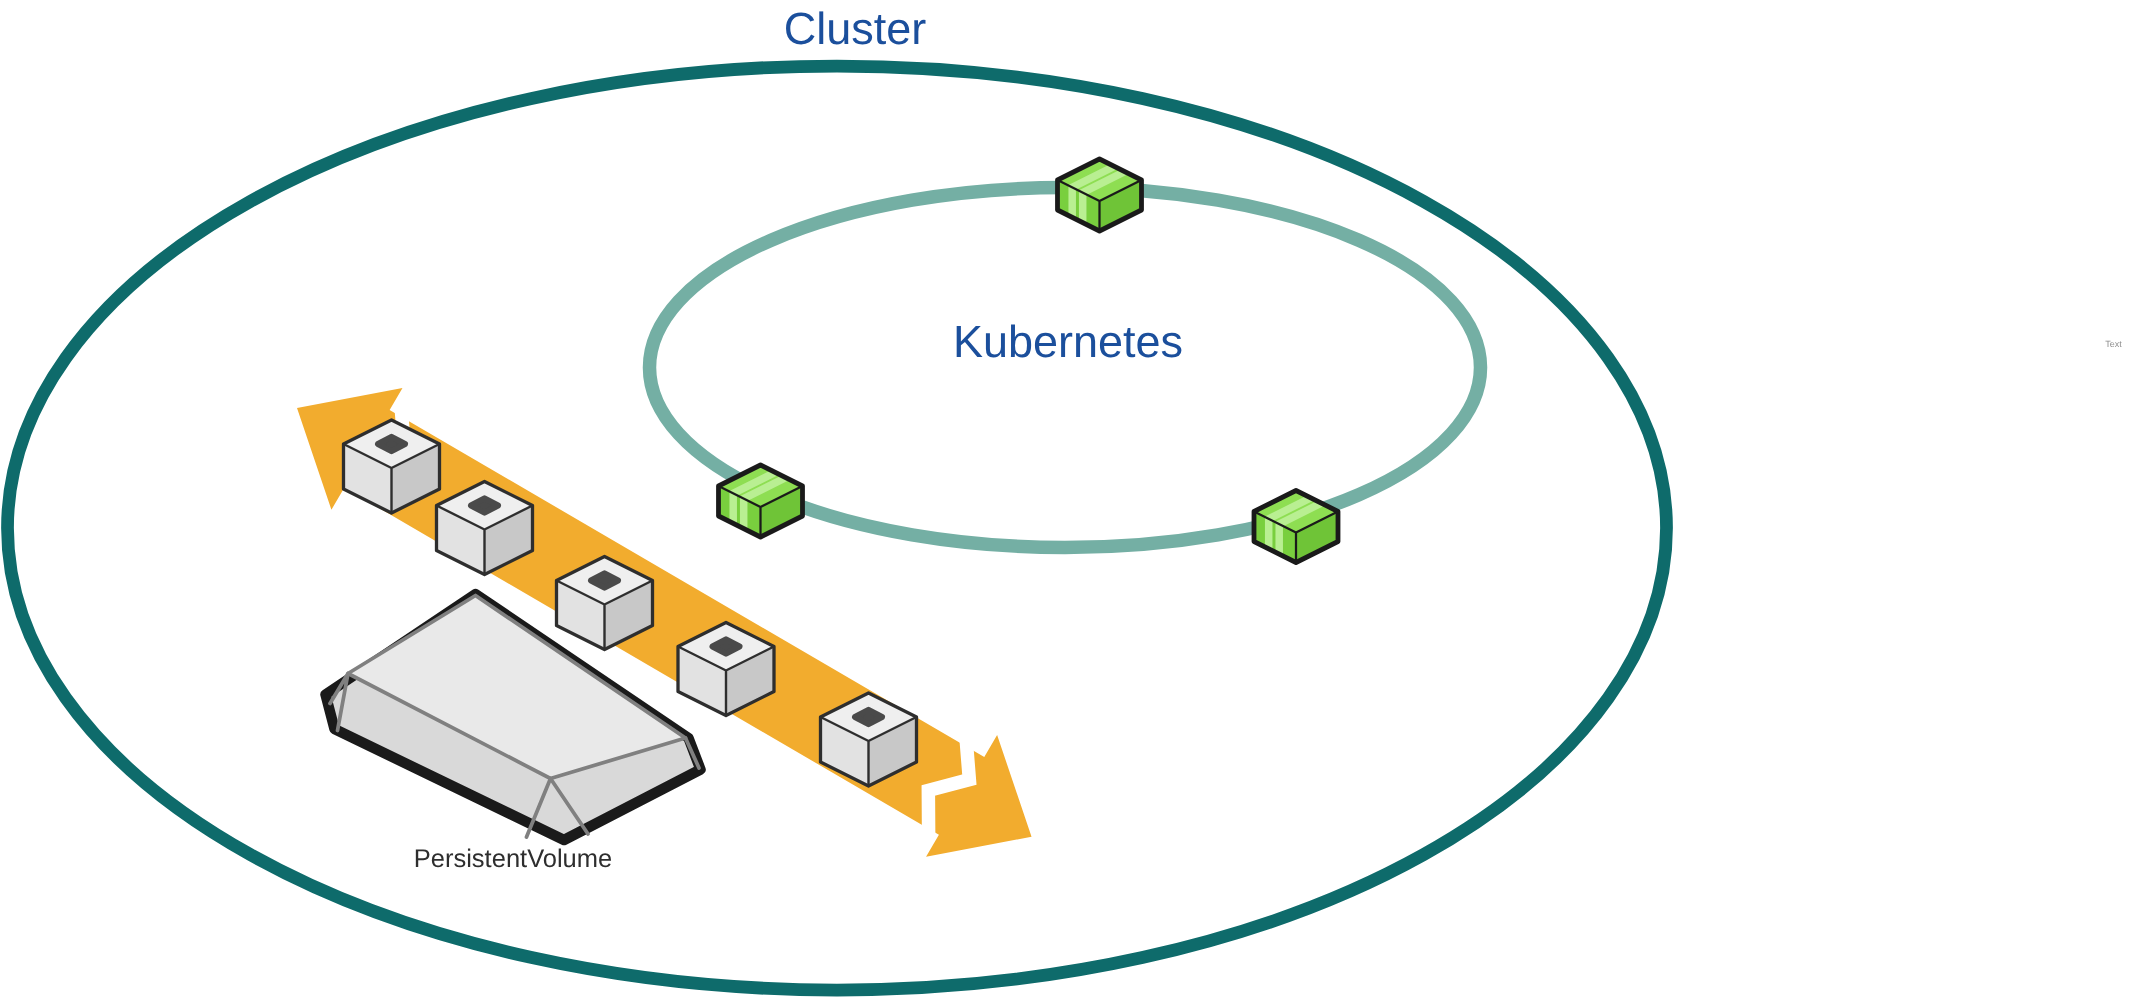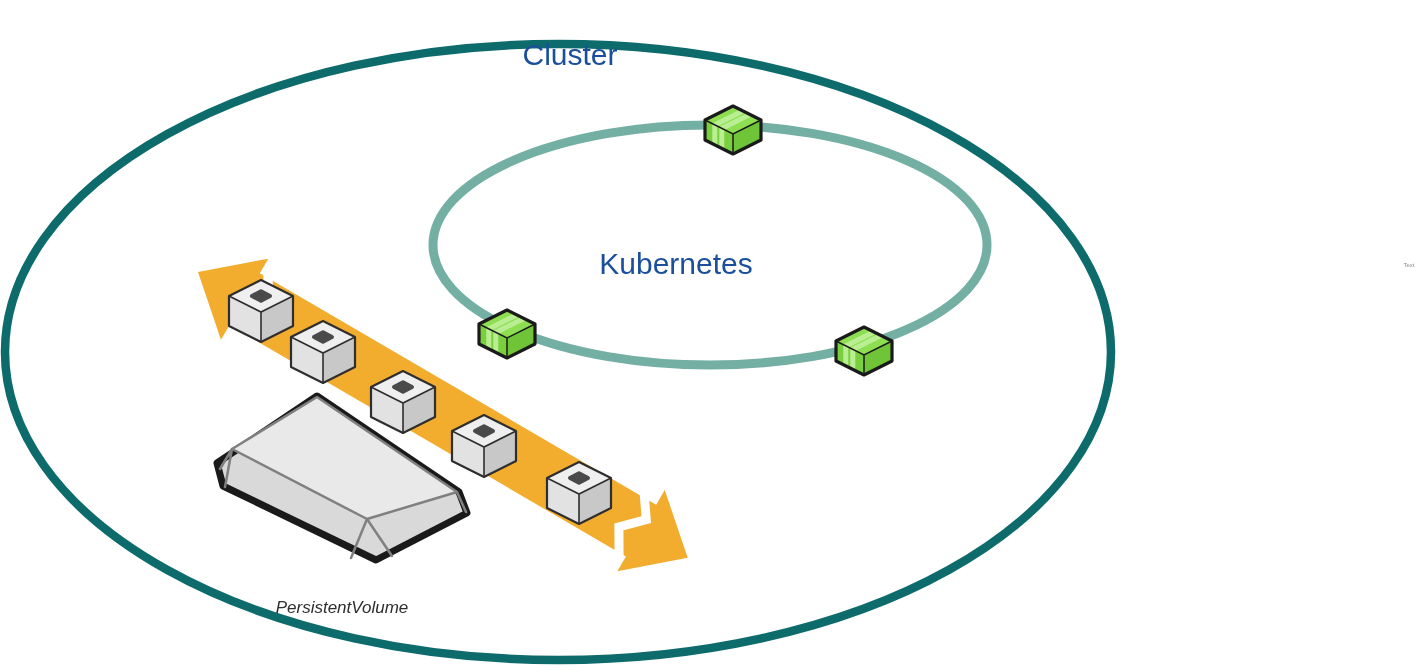--- a/index.html
+++ b/index.html
@@ -18,45 +18,43 @@
   .canvas svg {
     position: absolute;
     left: 0;
     top: 0;
   }
   .lbl {
     position: absolute;
     text-align: center;
     white-space: nowrap;
     user-select: none;
-    margin-top: 35px;
   }
   .lbl-cluster {
     left: 490px;
     top: 3px;
     width: 160px;
     font-size: 30px;
     color: var(--label-blue, #1b4f9c);
   }
   .lbl-dc {
-    left: 576px;
+    left: 612px;
     top: 208px;
     width: 200px;
     font-size: 30px;
     line-height: 42px;
     color: var(--label-blue, #1b4f9c);
   }
   .lbl-dc span { display: block; }
   .lbl-pv {
     left: 261px;
     top: 563px;
     width: 162px;
     font-size: 17px;
     color: var(--pv-label-color, #2e2e2e);
-    font-style: italic;
   }
   .lbl-stray {
     left: 1396px;
     top: 227px;
     width: 26px;
     font-size: 6px;
     color: var(--stray-text-color, #8f8f8f);
   }
 </style>
 </head>

